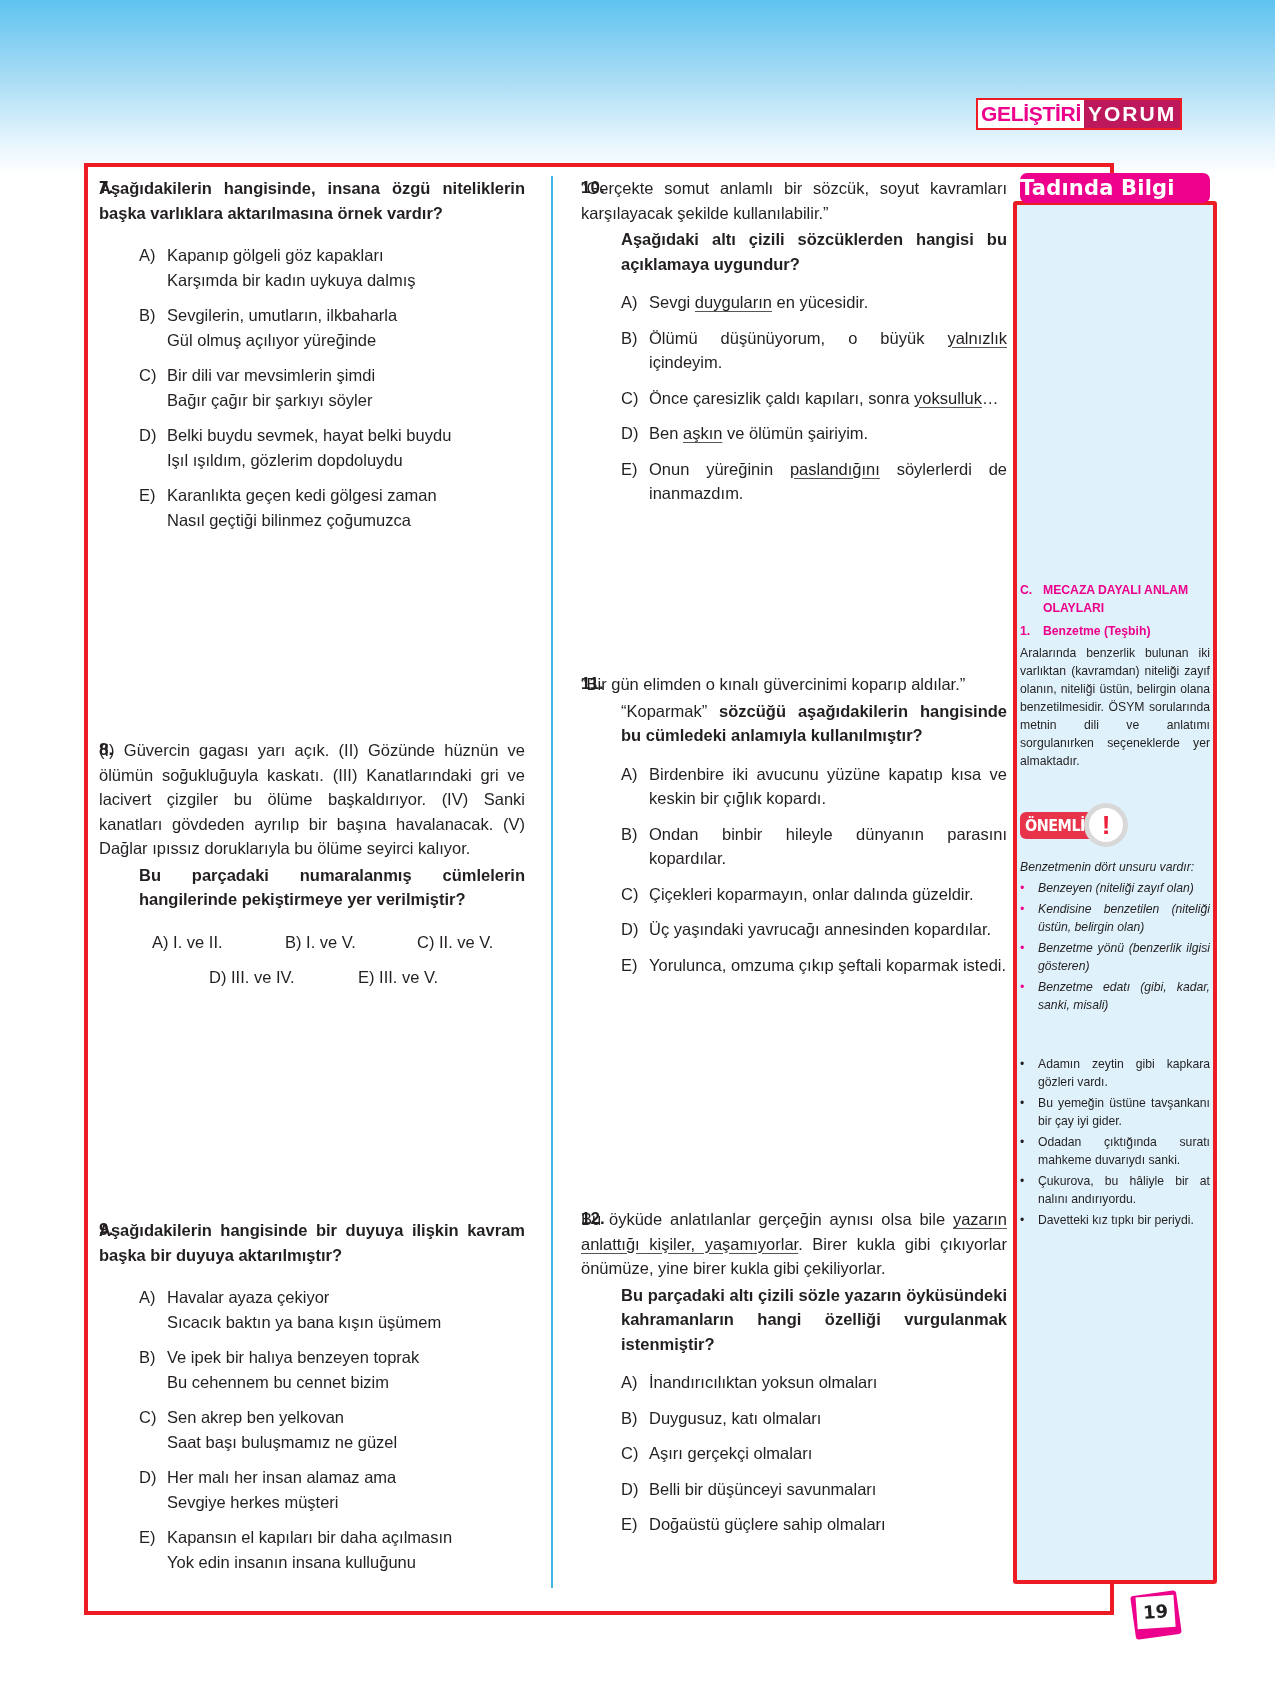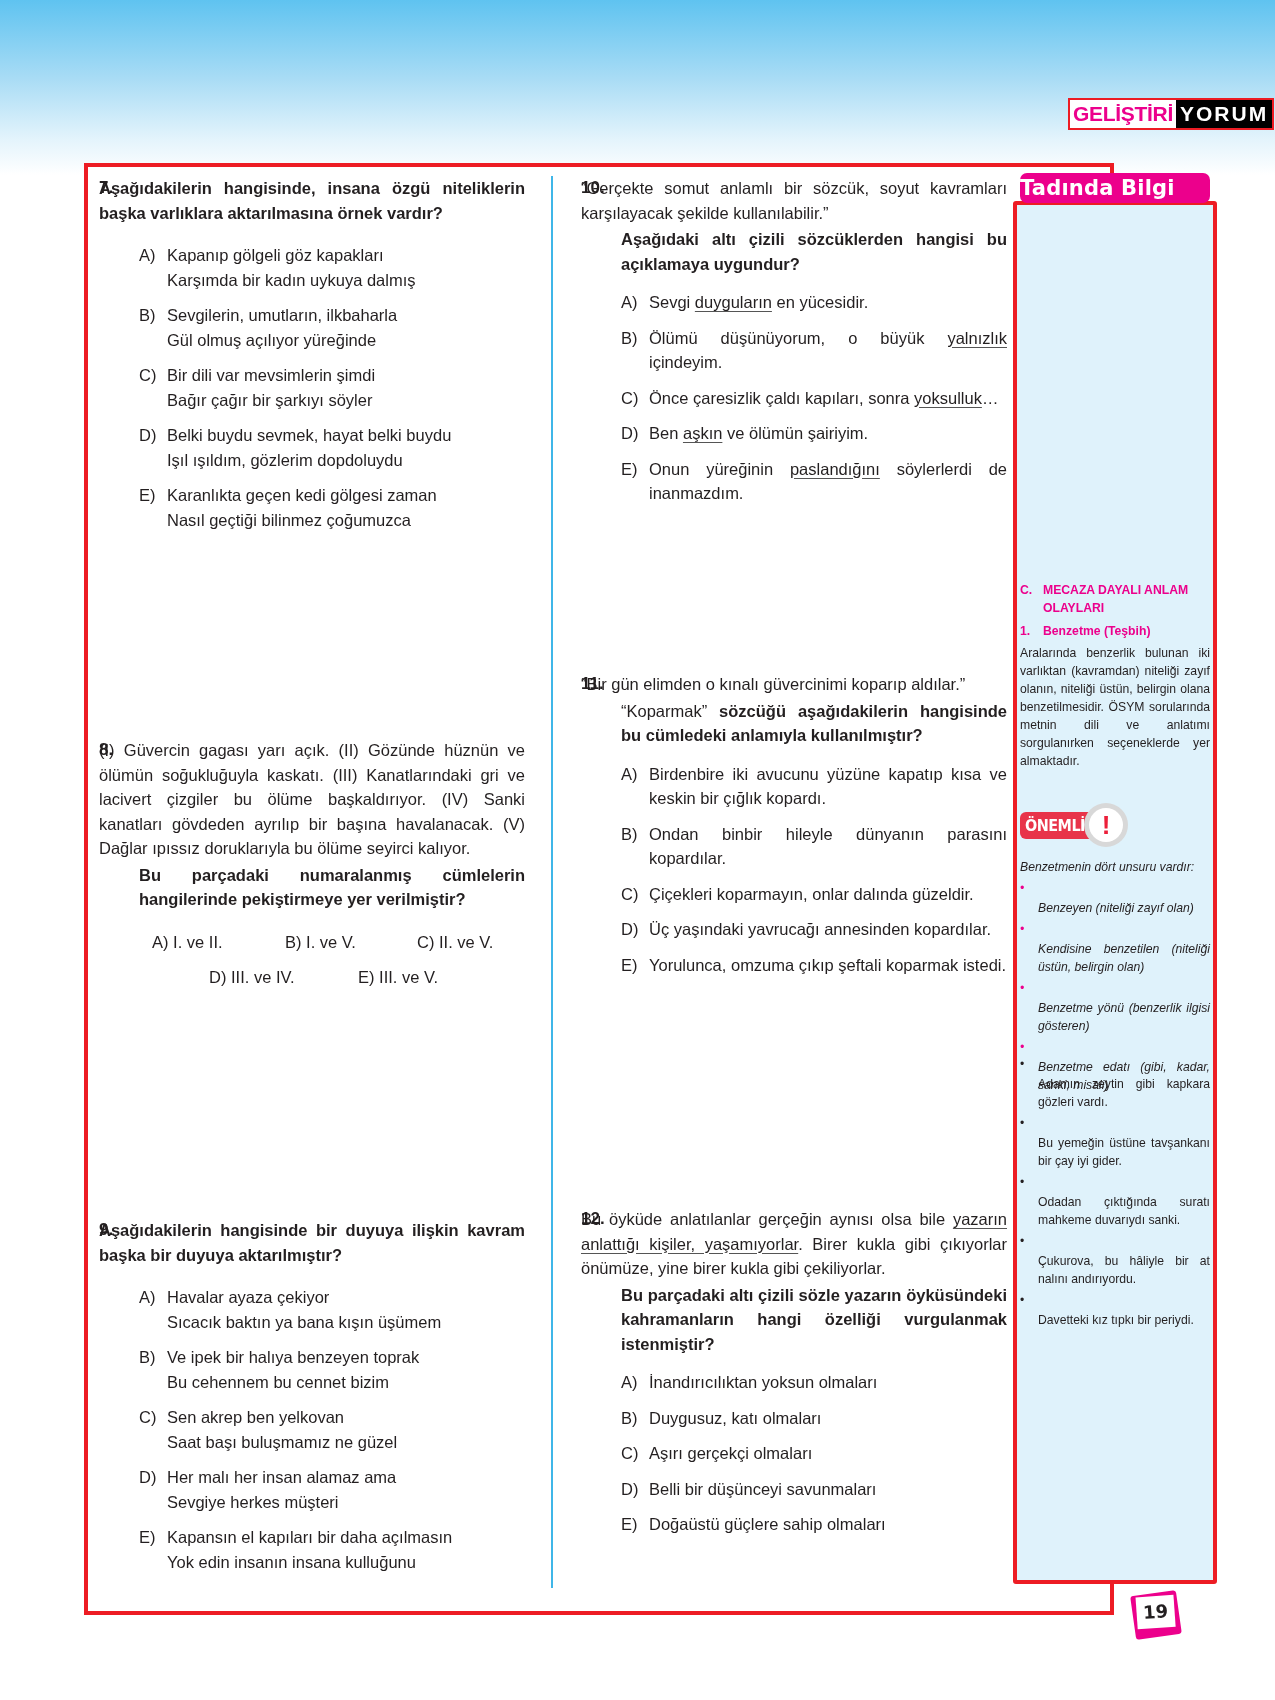--- a/index.html
+++ b/index.html
@@ -7,29 +7,29 @@
     width: 1275px; height: 1700px; position: relative; overflow: hidden;
     background: #ffffff;
     font-family: "Liberation Sans", sans-serif;
     color: #231f20;
   }
   .top-gradient {
     position: absolute; left: 0; top: 0; width: 1275px; height: 175px;
     background: linear-gradient(to bottom, #5fc3f0 0%, #a9dcf5 45%, #e4f4fc 80%, #ffffff 100%);
   }
   .brand {
-    position: absolute; left: 1068px; top: 98px; height: 32px;
+    position: absolute; left: 976px; top: 98px; height: 32px;
     display: flex; border: 2px solid #ed1c24;
   }
   .brand .b1 {
     background: #ffffff; color: #ec008c; font-weight: bold; font-size: 21px;
     padding: 2px 3px 0 3px; letter-spacing: -0.3px;
   }
   .brand .b2 {
-    background: #000000; color: #ffffff; font-weight: bold; font-size: 21px;
+    background: #be185d; color: #ffffff; font-weight: bold; font-size: 21px;
     padding: 2px 4px 0 4px; letter-spacing: 2px;
   }
   .main-frame {
     position: absolute; left: 84px; top: 163px; width: 1030px; height: 1452px;
     border: 4px solid #ed1c24; background: #fff;
   }
   .divider {
     position: absolute; left: 551px; top: 176px; width: 2px; height: 1412px;
     background: #3fb6e8;
   }
@@ -58,21 +58,21 @@
   u { text-decoration: underline; text-underline-offset: 3px; text-decoration-color: #555; }
   .grid-opts { margin-left: 53px; margin-top: 18px; }
   .grid-opts .row { display: flex; margin-bottom: 11px; }
   .side {
     position: absolute; left: 1020px; width: 190px;
     font-size: 12.2px; line-height: 18px; color: #231f20;
   }
   .pink { color: #ec008c; font-weight: bold; }
   .hd { display: flex; }
   .hd .n { width: 23px; flex: none; }
-  .just { text-align: justify; margin-top: 20px; }
+  .just { text-align: justify; }
   .onemli { display: flex; align-items: center; position: absolute; left: 1020px; top: 803px; }
   .onemli .lbl {
     background: #e8344a; color: #fff; font-weight: bold; font-size: 16px;
     padding: 4px 5px; border-radius: 6px 0 0 6px; letter-spacing: -0.5px;
     font-family: "DejaVu Sans Condensed", "DejaVu Sans", sans-serif;
   }
   .onemli .circ {
     width: 44px; height: 44px; border-radius: 50%; background: #d8d8d8;
     margin-left: -6px; display: flex; align-items: center; justify-content: center;
   }

